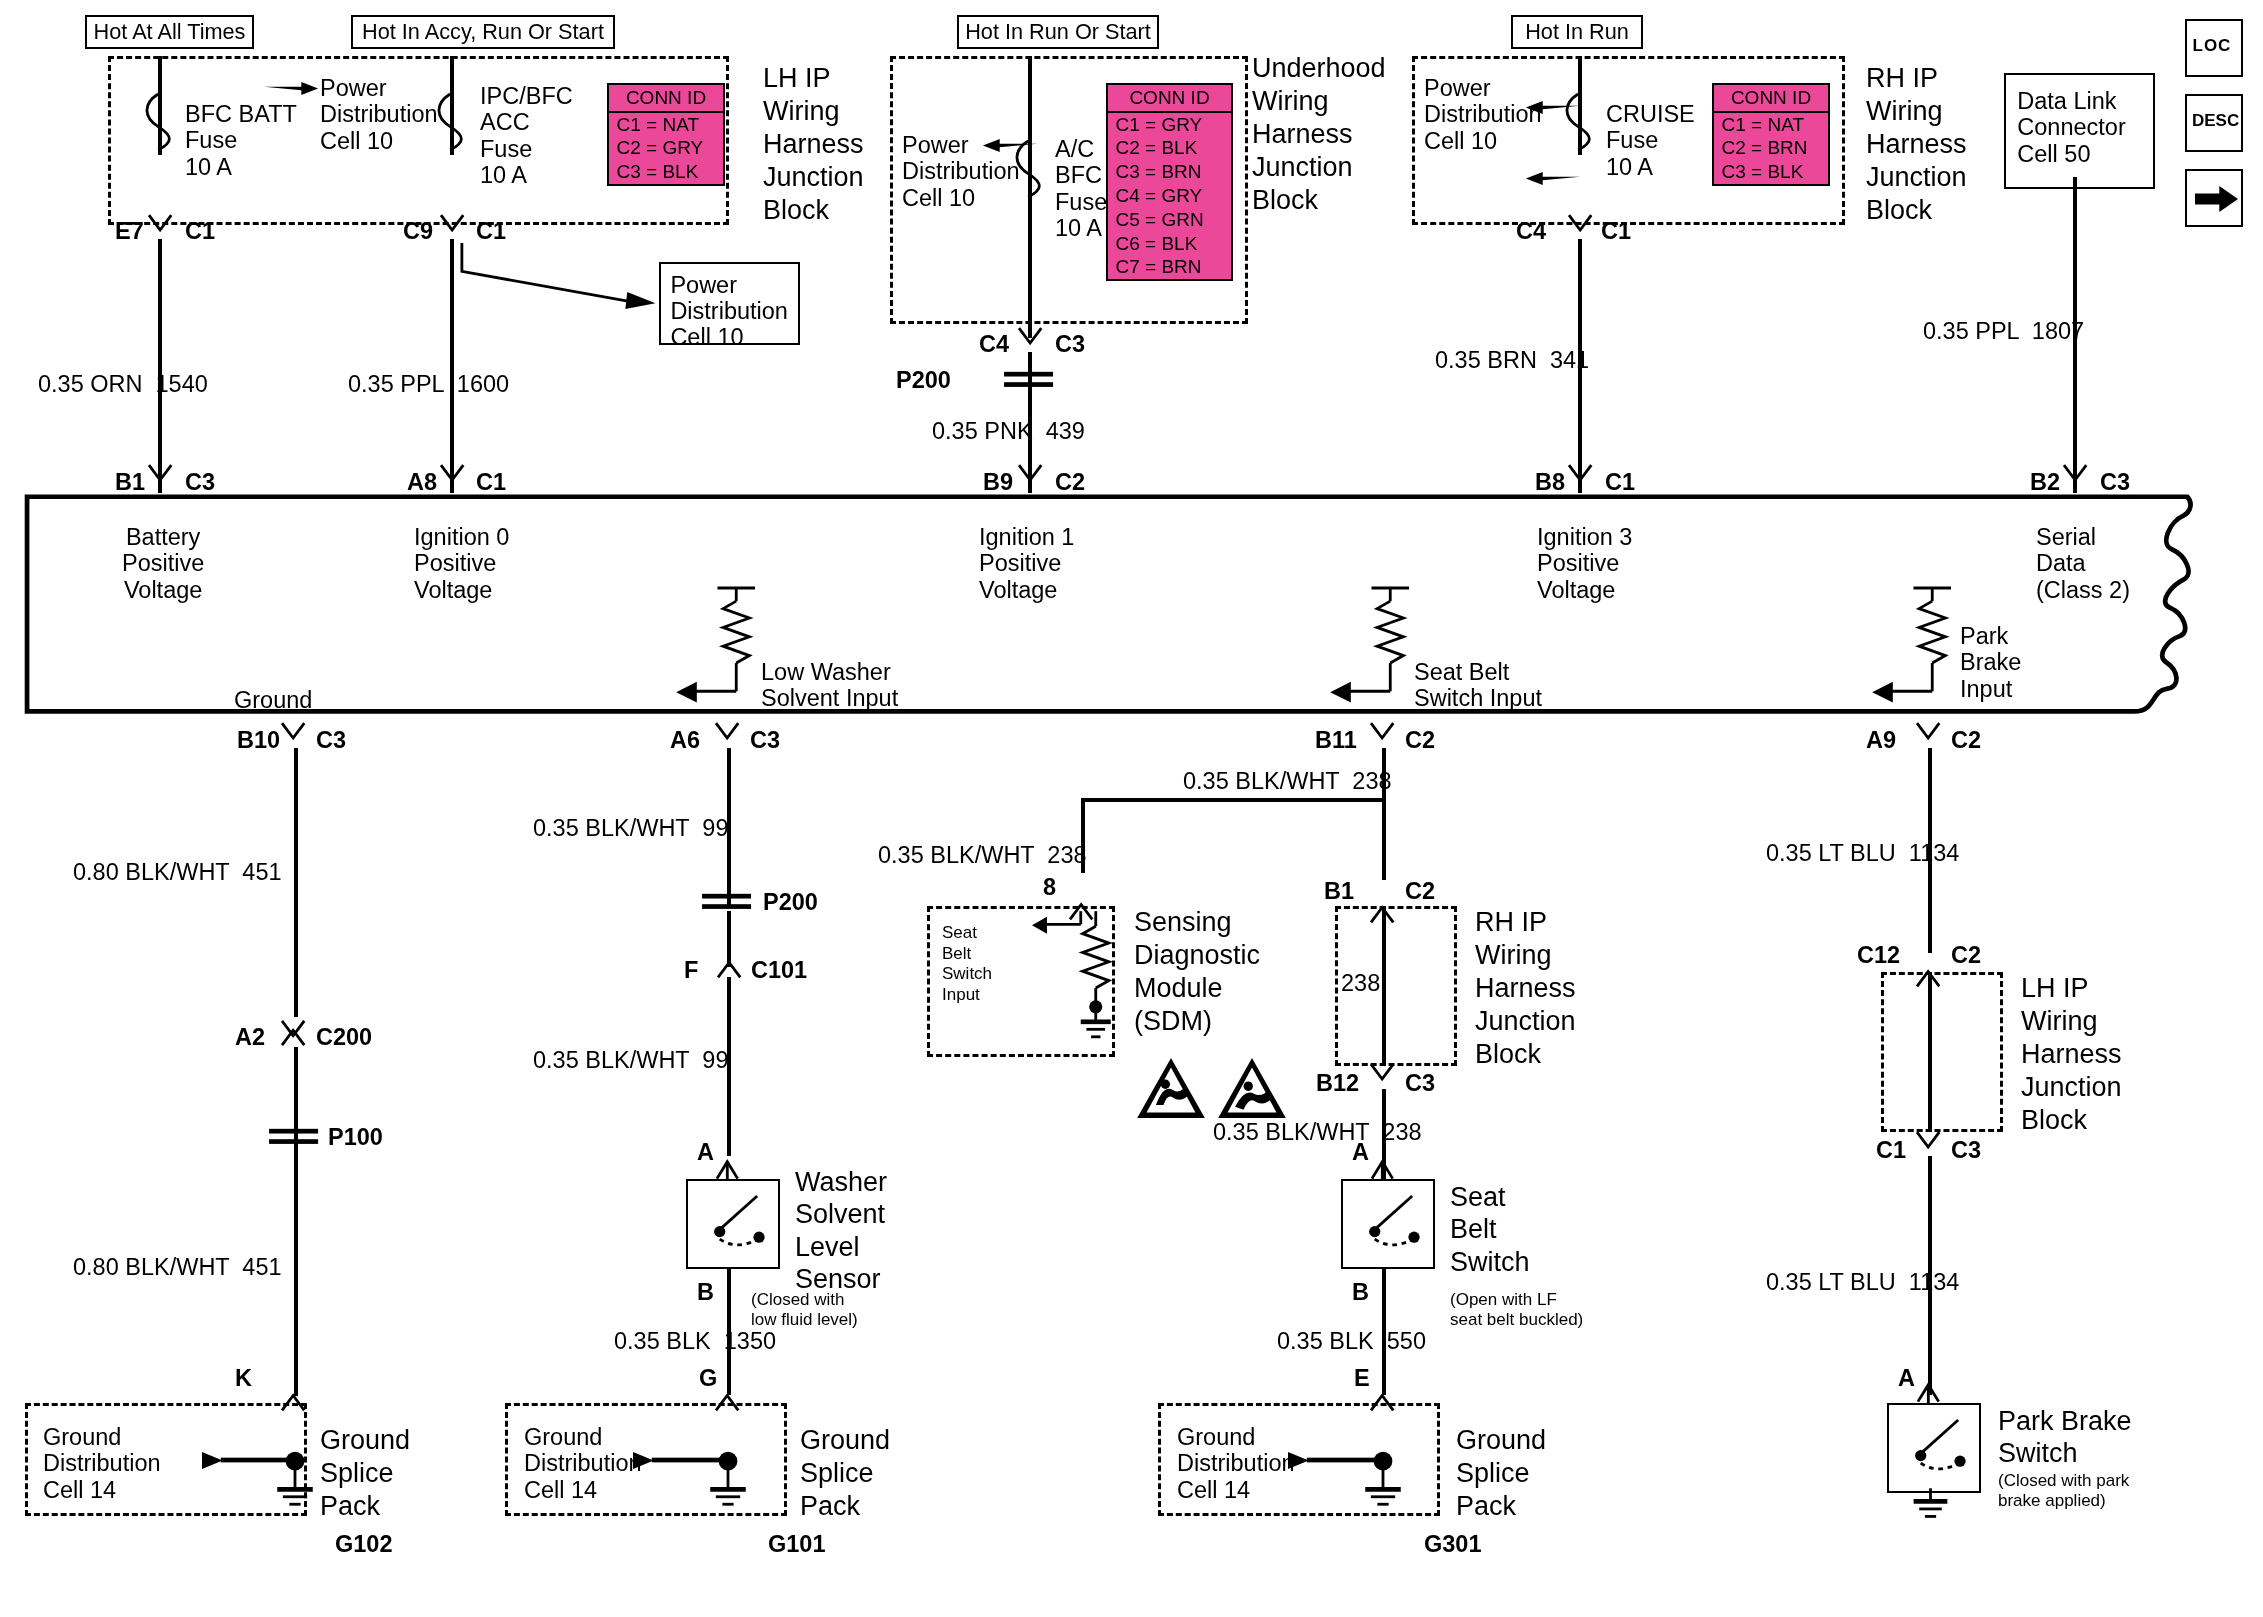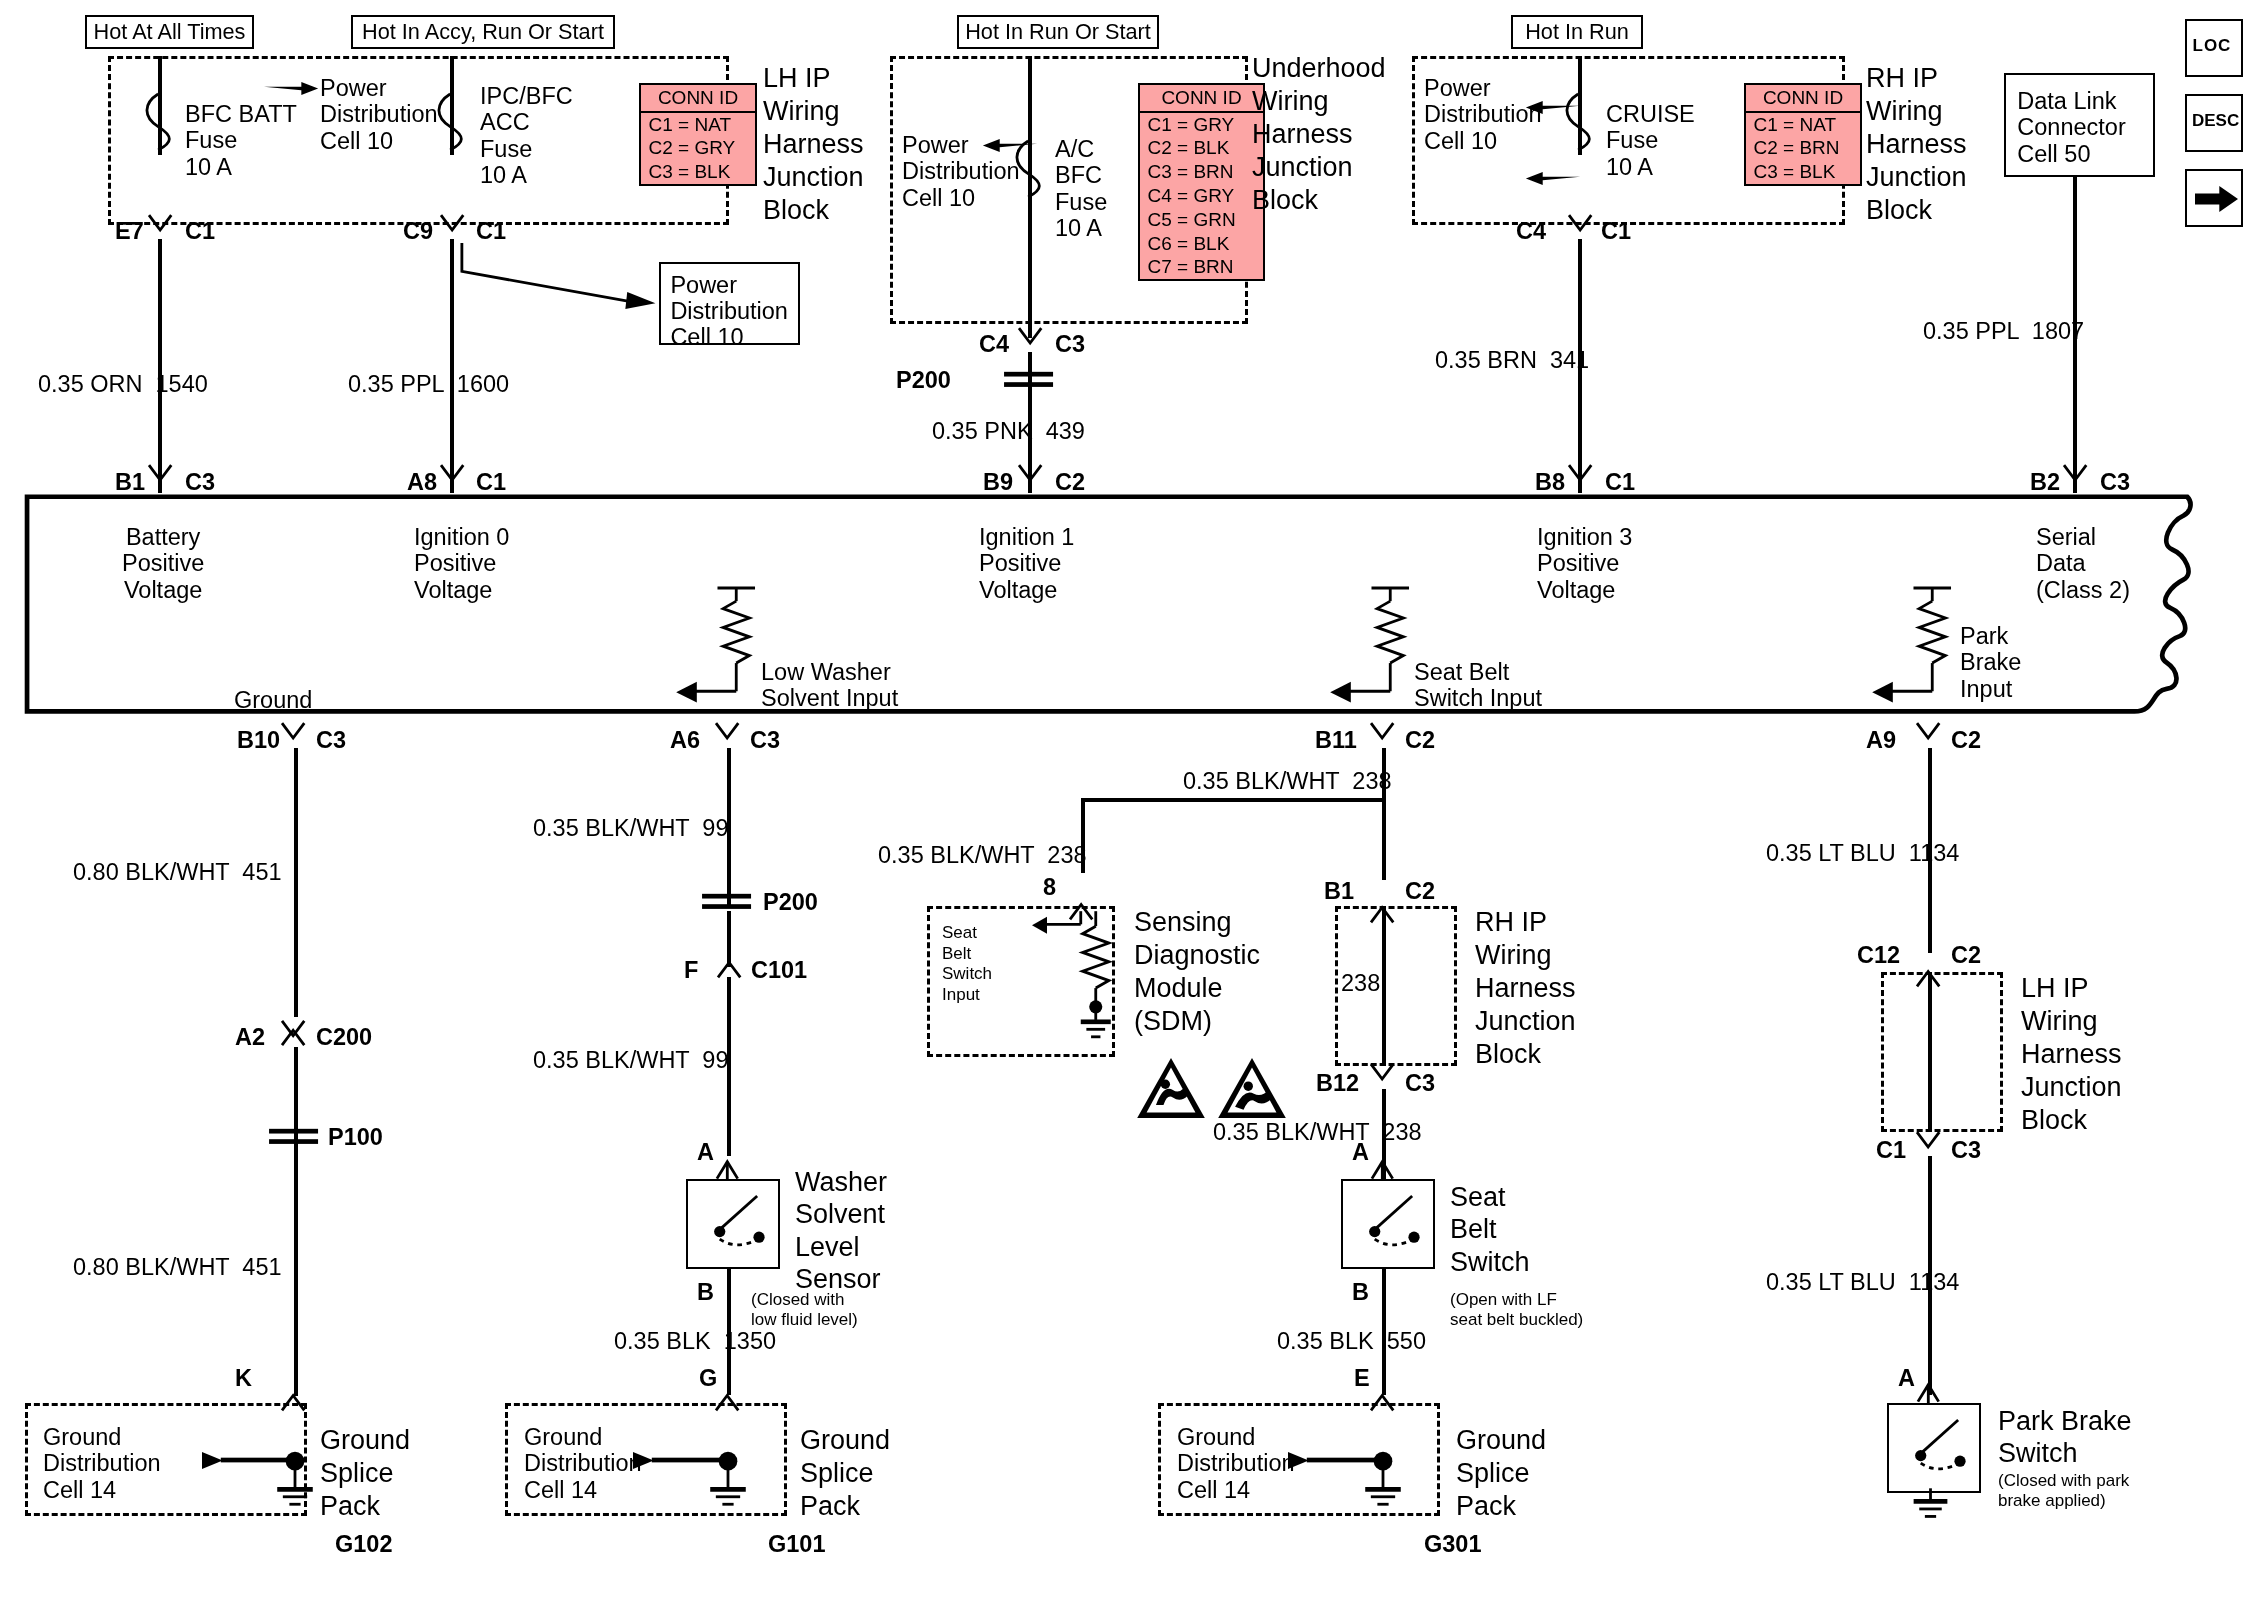--- a/index.html
+++ b/index.html
@@ -9,21 +9,21 @@
   .t.sm{font-size:17px;}
   .t.lg{font-size:27px;}
   .b{font-weight:bold;}
   .ln{position:absolute;background:#000;}
   .h4{height:3.8px;}
   .v4{width:3.8px;}
   .box{position:absolute;border:2.8px solid #000;box-sizing:border-box;background:#fff;}
   .dash{position:absolute;border:3.8px dashed #000;box-sizing:border-box;background:transparent;}
   .lbl{position:absolute;border:2.8px solid #000;box-sizing:border-box;background:#fff;
        font-size:21.7px;display:flex;align-items:center;justify-content:center;padding:1.9px 7.5px;white-space:nowrap;}
-  .conn{position:absolute;border:2.8px solid #000;box-sizing:border-box;background:#fca5a5;font-size:19px;margin-left:32px;}
+  .conn{position:absolute;border:2.8px solid #000;box-sizing:border-box;background:#ec4899;font-size:19px;}
   .conn .hd{border-bottom:2.8px solid #000;text-align:center;padding:1.9px 5.6px;font-size:19px;}
   .conn .rw{padding:0.9px 7.5px;font-size:19px;}
   svg{position:absolute;overflow:visible;}
   .nofill{fill:none;stroke:#000;stroke-width:3;}
   .fill{fill:#000;stroke:none;}
 </style>
 </head>
 <body>
 
 <div id="sheet">
@@ -171,21 +171,21 @@
 Harness
 Junction
 Block</div>
 
   <div class="t b" style="left:1516px;top:218px;">C4</div>
   <svg style="left:1569px;top:215px;width:26px;height:24.5px;" viewBox="0 0 28 26" width="26" height="24.5">
       <path class="nofill" d="M0,0 L12,16 L24,0"></path>
     </svg>
   <div class="t b" style="left:1601px;top:218px;">C1</div>
 
-  <div class="box" style="left:2004px;top:73px;width:151px;height:104px;">
+  <div class="box" style="left:2004px;top:73px;width:151px;height:116px;">
     <div class="t" style="left:11.3px;top:13px;">Data Link
 Connector
 Cell 50</div>
   </div>
 
   <div class="box" style="left:2185px;top:19px;width:58px;height:58px;">
     <div class="t sm b" style="left:5.6px;top:15px;letter-spacing:0.9px;">LOC</div>
   </div>
   <div class="box" style="left:2185px;top:94px;width:58px;height:58px;">
     <div class="t sm b" style="left:5px;top:15px;letter-spacing:0px;">DESC</div>

